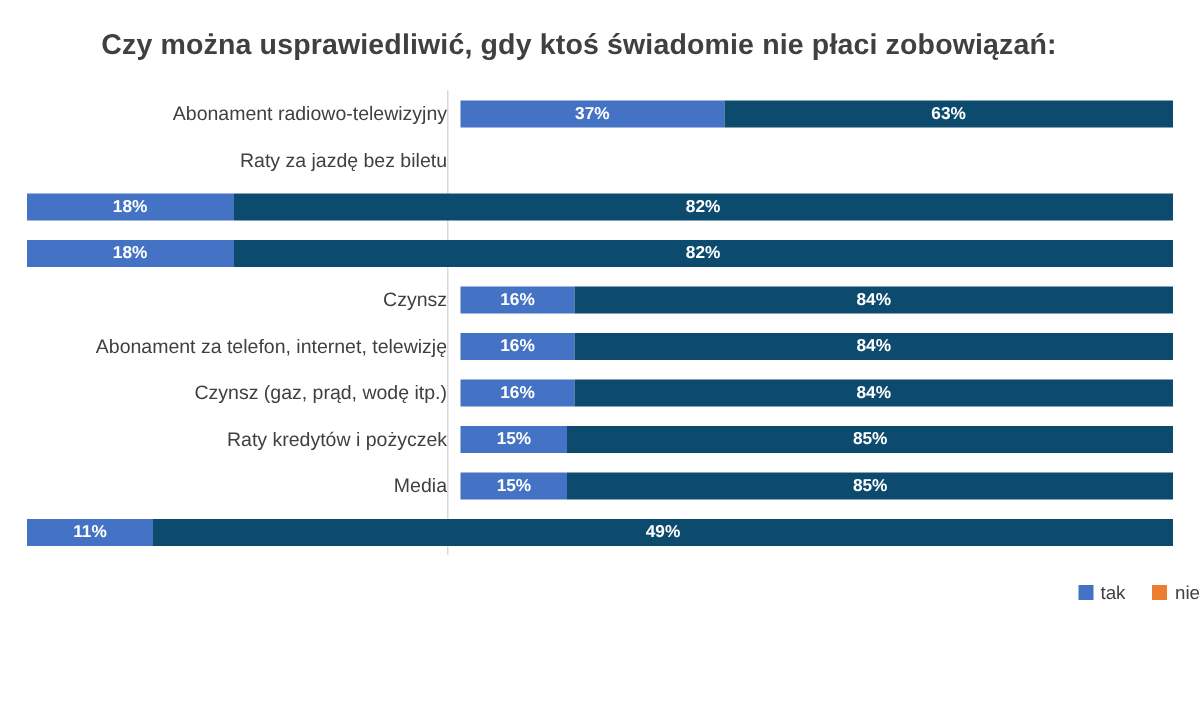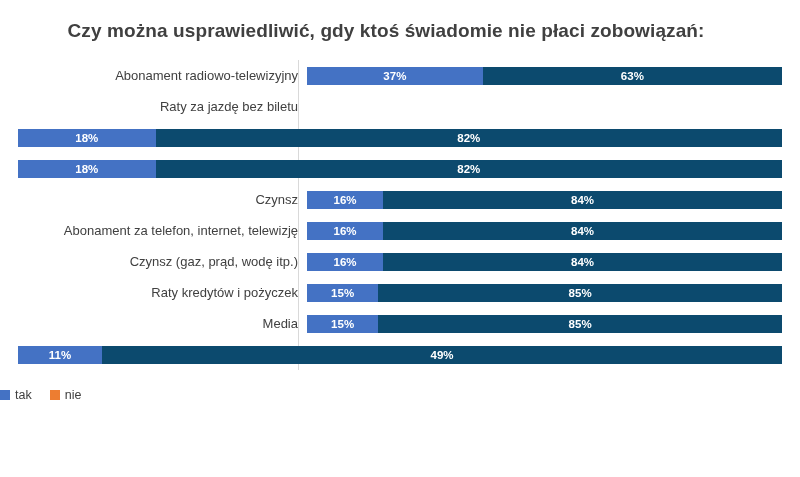--- a/index.html
+++ b/index.html
@@ -86,21 +86,21 @@
     position: absolute;
     top: 0;
     bottom: 0;
     left: 298px;
     width: 1px;
     background: #d9d9d9;
   }
   .legend {
     margin-top: 18px;
     display: flex;
-    justify-content: flex-start;
+    justify-content: flex-end;
     align-items: center;
     gap: 18px;
   }
   .legend-item {
     display: flex;
     align-items: center;
     gap: 5px;
     font-size: 12.5px;
     color: #404040;
   }

